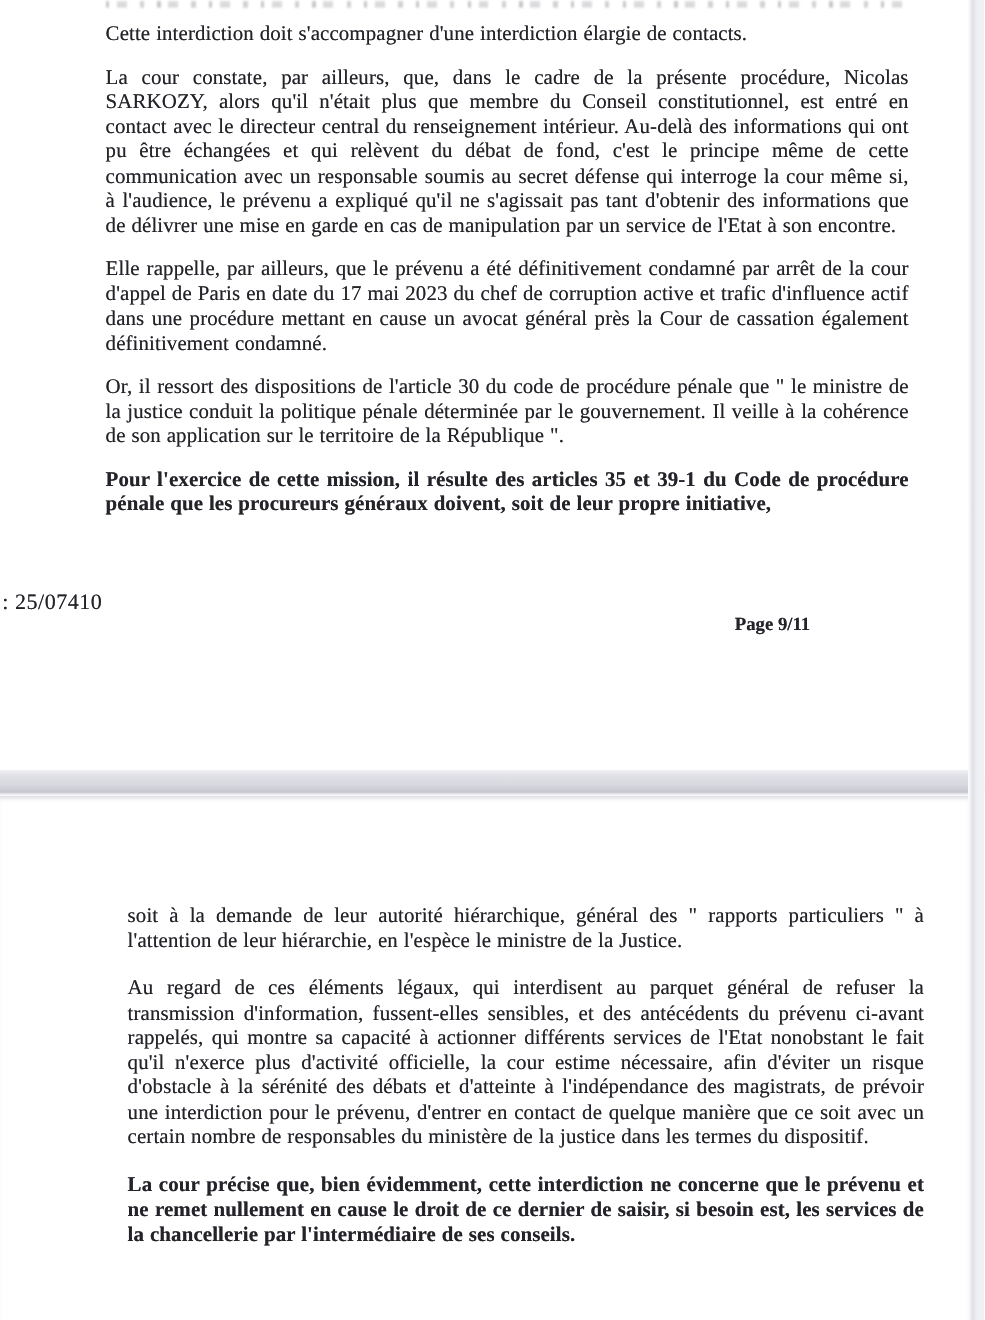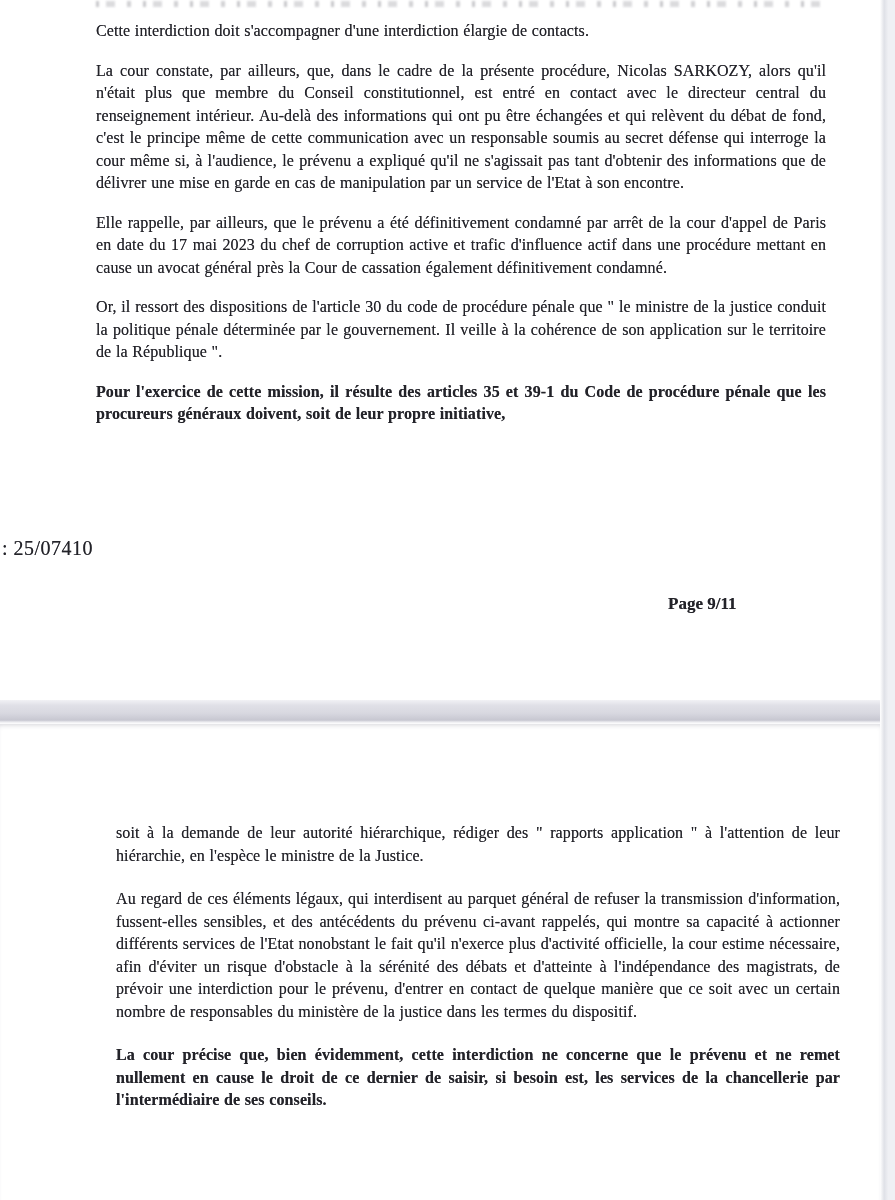--- a/index.html
+++ b/index.html
@@ -71,21 +71,21 @@
     opacity: 0.55;
   }
   .text-block {
     position: absolute;
     color: #232329;
   }
   .tb-1 { top: 20px;  left: 96px;  width: 730px; }
   .tb-2 { top: 98px;  left: 116px; width: 724px; }
   .para {
     margin: 0 0 17px 0;
-    font-size: 16px;
+    font-size: 19px;
     line-height: 22.5px;
     text-align: justify;
     letter-spacing: 0.1px;
     word-spacing: 0.5px;
     text-shadow: 0 0 0.5px rgba(32,32,42,0.65);
   }
   .para:last-child { margin-bottom: 0; font-weight: bold; }
   .tb-2 .para { margin-bottom: 21px; }
   .ref-number {
     position: absolute;
@@ -99,21 +99,20 @@
   }
   .page-number {
     position: absolute;
     top: 558px;
     left: 668px;
     font-size: 17px;
     font-weight: bold;
     color: #232329;
     text-shadow: 0 0 0.5px rgba(32,32,42,0.65);
     white-space: nowrap;
-    margin-top: 36px;
   }
 </style>
 </head>
 <body>
 
 <div class="viewer">
 
   <div class="page page-1">
     <div class="scan-artifact-top"></div>
 
@@ -126,21 +125,21 @@
     </div>
 
     <div class="ref-number">: 25/07410</div>
     <div class="page-number">Page 9/11</div>
   </div>
 
   <div class="page-separator"></div>
 
   <div class="page page-2">
     <div class="text-block tb-2">
-      <p class="para">soit à la demande de leur autorité hiérarchique, rédiger des " rapports application " à l'attention de leur hiérarchie, en l'espèce le ministre de la Justice.</p>
+      <p class="para">soit à la demande de leur autorité hiérarchique, général des " rapports particuliers " à l'attention de leur hiérarchie, en l'espèce le ministre de la Justice.</p>
       <p class="para">Au regard de ces éléments légaux, qui interdisent au parquet général de refuser la transmission d'information, fussent-elles sensibles, et des antécédents du prévenu ci-avant rappelés, qui montre sa capacité à actionner différents services de l'Etat nonobstant le fait qu'il n'exerce plus d'activité officielle, la cour estime nécessaire, afin d'éviter un risque d'obstacle à la sérénité des débats et d'atteinte à l'indépendance des magistrats, de prévoir une interdiction pour le prévenu, d'entrer en contact de quelque manière que ce soit avec un certain nombre de responsables du ministère de la justice dans les termes du dispositif.</p>
       <p class="para">La cour précise que, bien évidemment, cette interdiction ne concerne que le prévenu et ne remet nullement en cause le droit de ce dernier de saisir, si besoin est, les services de la chancellerie par l'intermédiaire de ses conseils.</p>
     </div>
   </div>
 
   <div class="viewer-gutter"></div>
 
 </div>
 
 </body></html>

